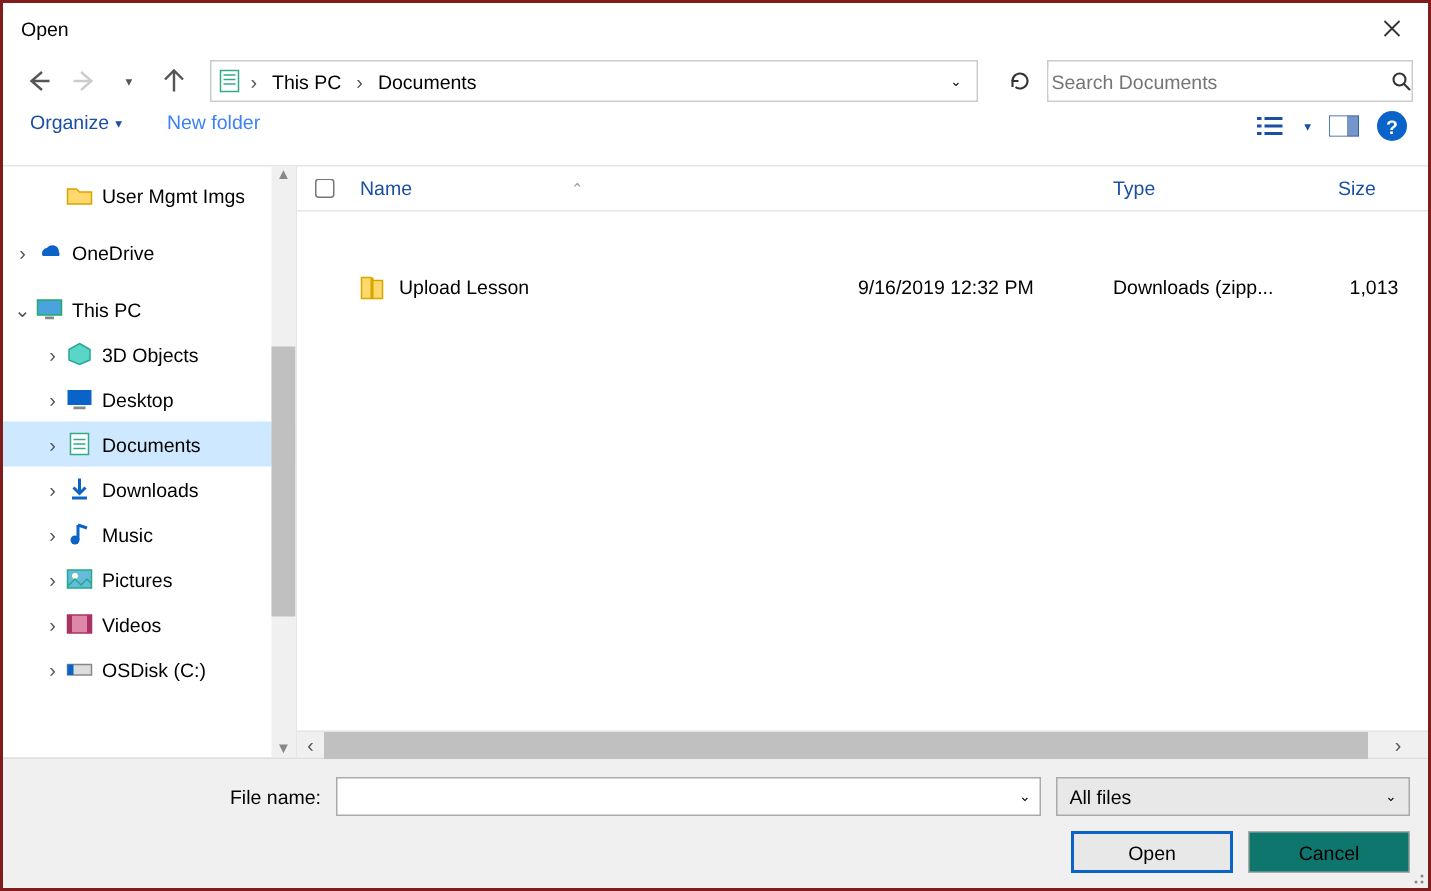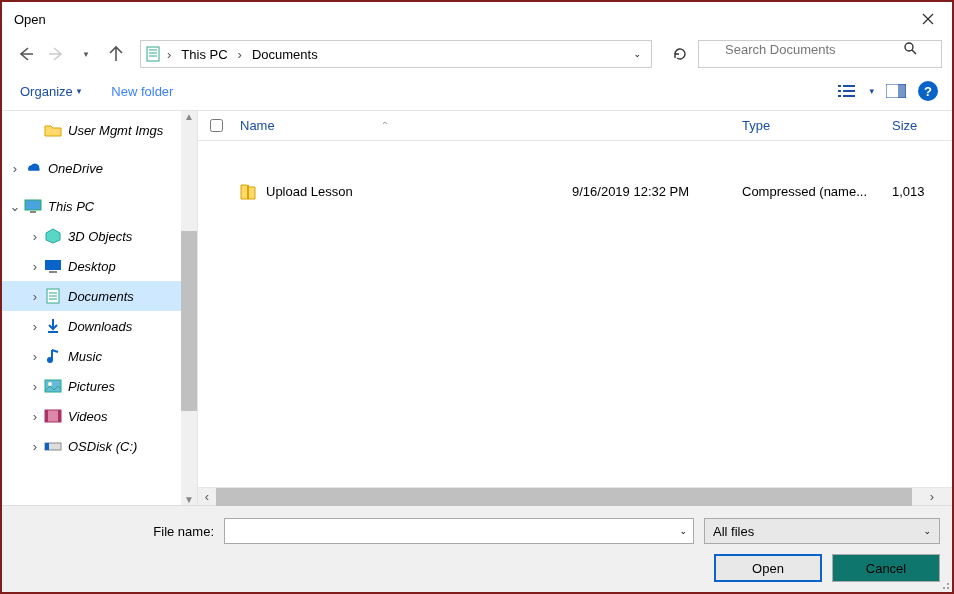--- a/index.html
+++ b/index.html
@@ -12,39 +12,39 @@
   .navbar { display: flex; align-items: center; height: 36px; padding: 4px 10px; gap: 4px; }
   .nav-arrows { display: flex; align-items: center; gap: 2px; }
   .nav-btn { width: 28px; height: 28px; display: flex; align-items: center; justify-content: center; color: #555; }
   .nav-btn.disabled { color: #bbb; }
   .address { flex: 1; border: 1px solid #ccc; height: 28px; display: flex; align-items: center; padding: 0 4px; gap: 4px; margin: 0 6px; }
   .address .crumb { padding: 2px 4px; }
   .address .chev { color: #555; padding: 0 2px; }
   .address .doc-icon { width: 16px; height: 16px; display:flex; align-items:center; justify-content:center; color:#0a84ff; }
   .address .right { margin-left: auto; display:flex; align-items:center; gap:8px; padding-right:6px; }
   .refresh { width: 28px; height: 28px; display:flex; align-items:center; justify-content:center; margin-left:4px; }
-  .search { width: 244px; border: 1px solid #ccc; height: 28px; display:flex; align-items:flex-start; padding: 0 24px; justify-content:space-between; }
+  .search { width: 244px; border: 1px solid #ccc; height: 28px; display:flex; align-items:center; padding: 0 0; justify-content:space-between; }
   .search input { border:none; outline:none; flex:1; color:#666; }
-  .toolbar { display:flex; align-items:center; height:38px; padding: 0 14px; gap: 22px; }
+  .toolbar { display:flex; align-items:flex-start; height:38px; padding: 0 14px; gap: 22px; }
   .toolbar .org { color:#1a4fa3; display:flex; align-items:center; gap:4px; padding:2px 4px; }
   .toolbar .newf { color:#3b82f6; padding:2px 4px; }
   .toolbar .right-tools { margin-left:auto; display:flex; align-items:center; gap:10px; }
   .toolbar .tool { width:24px; height:24px; display:flex; align-items:center; justify-content:center; }
   .help-icon { width:20px; height:20px; border-radius:50%; background:#0a63c9; color:#fff; display:flex; align-items:center; justify-content:center; font-weight:bold; font-size:13px; }
   .body { flex:1; display:flex; min-height:0; border-top:1px solid #e5e5e5; }
   .tree { width:196px; border-right:1px solid #e5e5e5; overflow:hidden; position:relative; }
   .tree-scroll-track { position:absolute; right:0; top:0; bottom:0; width:16px; background:#f0f0f0; display:flex; flex-direction:column; align-items:center; justify-content:space-between; }
   .tree-scroll-thumb { position:absolute; right:0; top:120px; width:16px; height:180px; background:#c0c0c0; }
   .tree-items { padding-top:4px; }
   .tree-row { display:flex; align-items:center; height:30px; padding-left:6px; gap:2px; }
   .tree-row.sel { background:#cde8ff; }
   .tree-row .exp { width:14px; text-align:center; color:#555; }
   .tree-row .indent1 { width:18px; }
   .tree-row .icon { width:18px; height:18px; display:flex; align-items:center; justify-content:center; }
-  .tree-row .label { padding-left:4px; white-space:nowrap; overflow:hidden; text-overflow:ellipsis;font-style:italic; }
+  .tree-row .label { padding-left:4px; white-space:nowrap; overflow:hidden; text-overflow:ellipsis; }
   .files { flex:1; display:flex; flex-direction:column; position:relative;gap:34px; }
   .files-header { display:flex; align-items:center; height:30px; border-bottom:1px solid #e5e5e5; color:#1a4fa3; }
   .col-check { width:36px; display:flex; justify-content:center; }
   .col-check input { }
   .col-name { flex:1; padding-left:6px; display:flex; align-items:center; gap:6px; }
   .col-date { width:170px; }
   .col-type { width:150px; }
   .col-size { width:60px; }
   .file-row { display:flex; align-items:center; height:32px; }
   .file-row .fname { display:flex; align-items:center; gap:8px; flex:1; padding-left:6px; }
@@ -314,22 +314,22 @@
       <div class="file-row">
         <div class="col-check"></div>
         <div class="fname">
           <span class="ficon"><svg width="16" height="20" viewBox="0 0 16 20">
                 <path d="M1 4 h6 l2 2 h6 v12 h-14 z" fill="#ffd96b" stroke="#d9a400"></path>
                 <rect x="7" y="4" width="2" height="14" fill="#d9a400"></rect>
               </svg></span>
           <span>Upload Lesson</span>
         </div>
         <div class="col-date">9/16/2019 12:32 PM</div>
-        <div class="col-type">Compressed (name...</div>
-        <div class="col-size" style="text-align:left;padding-right:12px;">1,013</div>
+        <div class="col-type">Downloads (zipp...</div>
+        <div class="col-size" style="text-align:center;padding-right:12px;">1,013</div>
       </div>
       <div class="hscroll">
         <div class="arrow">‹</div>
         <div class="track"></div>
         <div class="arrow" style="width:40px;">›</div>
       </div>
     </div>
   </div>
 
   <div class="footer">

